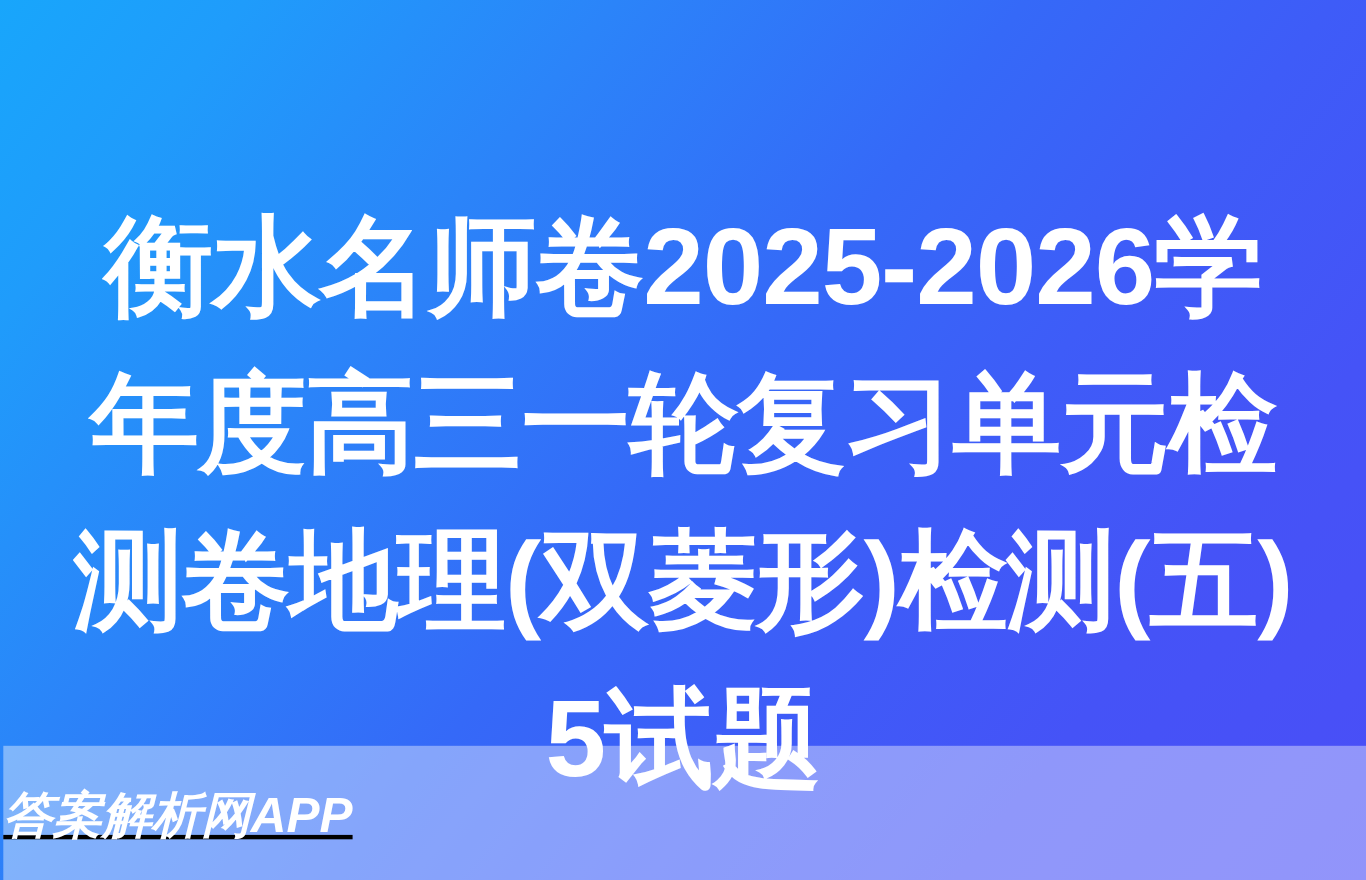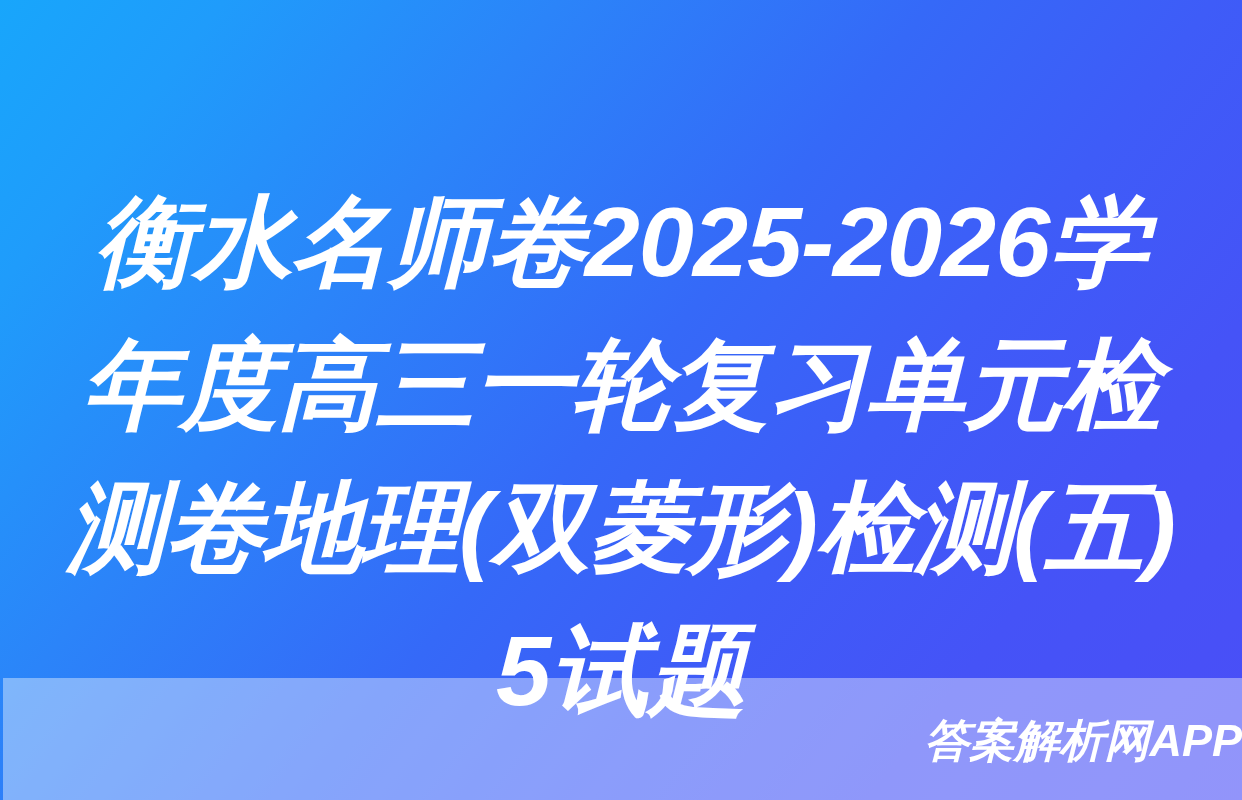--- a/index.html
+++ b/index.html
@@ -34,38 +34,38 @@
     padding: 0 52px;
     box-sizing: border-box;
     text-align: center;
   }
   .headline {
     display: block;
     color: #ffffff;
     font-size: 99px;
     line-height: 143px;
     font-weight: 700;
-    font-style: italic;
     letter-spacing: -1px;
     word-break: break-all;
     text-align: center;
     white-space: normal;
   }
 
   
   .watermark-band {
     position: absolute;
     left: 3px;
     right: 0px;
     top: 678px;
     bottom: 0;
     background: rgba(255, 255, 255, 0.40);
     display: flex;
     align-items: center;
-    justify-content: flex-end;
+    justify-content: flex-start;
+    text-decoration: underline;
   }
   .watermark-text {
     color: #ffffff;
     font-size: 45px;
     font-weight: 700;
     font-style: italic;
     letter-spacing: 0px;
     line-height: 1;
     margin-top: 2px;
     white-space: nowrap;

